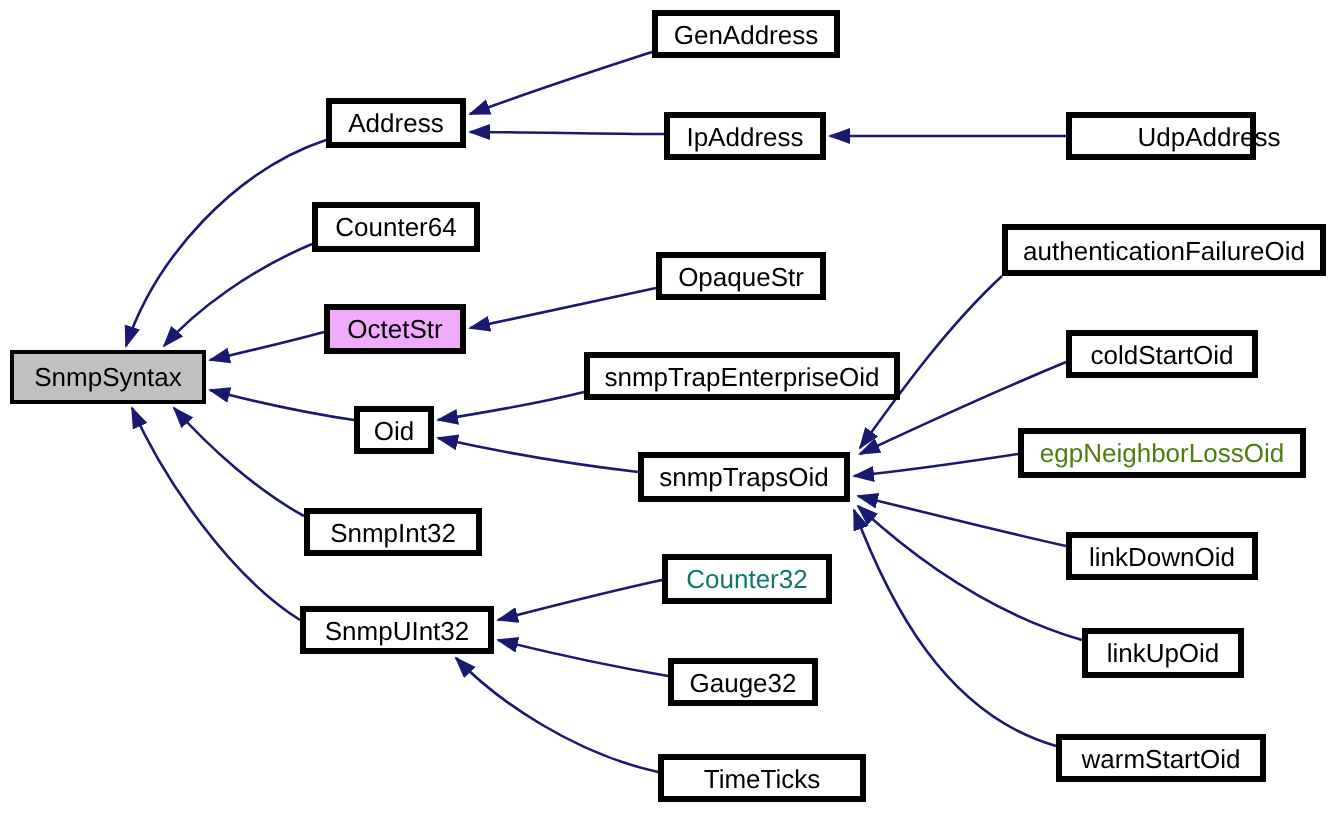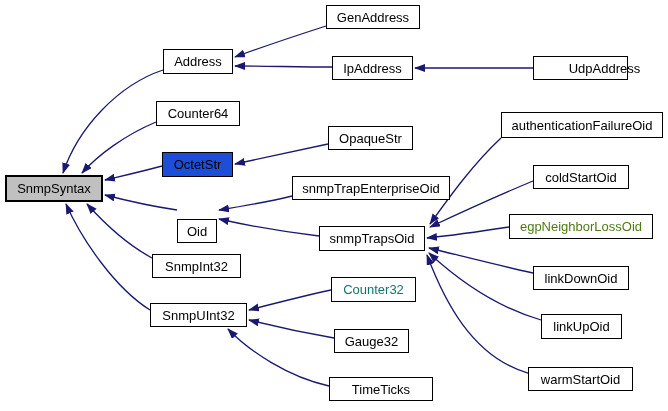--- a/index.html
+++ b/index.html
@@ -18,21 +18,21 @@
     position: absolute; left: 0; top: 0;
     width: 668px; height: 411px;
   }
   #node-layer {
     position: absolute; left: 0; top: 0;
     width: 668px; height: 411px;
   }
   .node {
     position: absolute;
     box-sizing: border-box;
-    border: 1px solid #fca5a5;
+    border: 3px solid #fca5a5;
     background: #ffffff;
     display: flex;
     align-items: center;
     justify-content: center;
     font-size: 13px;
     color: #000000;
     white-space: nowrap;
     cursor: pointer;
   }
   .node.highlighted {
@@ -77,24 +77,24 @@
   <div id="node-layer">
       <div class="node highlighted" style="left: 5px; top: 175px; width: 98px; height: 27px; background: rgb(192, 192, 192); border-color: rgb(0, 0, 0); color: rgb(0, 0, 0);">
         <span>SnmpSyntax</span>
       </div>
       <div class="node" style="left: 163px; top: 49px; width: 70px; height: 25px; background: rgb(255, 255, 255); border-color: rgb(0, 0, 0); color: rgb(0, 0, 0);">
         <span>Address</span>
       </div>
       <div class="node" style="left: 156px; top: 101px; width: 84px; height: 25px; background: rgb(255, 255, 255); border-color: rgb(0, 0, 0); color: rgb(0, 0, 0);">
         <span>Counter64</span>
       </div>
-      <div class="node" style="left: 162px; top: 152px; width: 71px; height: 25px; background: #1d4ed8; border-color: rgb(0, 0, 0); color: rgb(0, 0, 0);">
+      <div class="node" style="left: 162px; top: 152px; width: 71px; height: 25px; background: #f0abfc; border-color: rgb(0, 0, 0); color: rgb(0, 0, 0);">
         <span>OctetStr</span>
       </div>
-      <div class="node" style="left: 177px; top: 203px; width: 40px; height: 24px; background: rgb(255, 255, 255); border-color: rgb(0, 0, 0); color: rgb(0, 0, 0); margin-top: 16px;">
+      <div class="node" style="left: 177px; top: 203px; width: 40px; height: 24px; background: rgb(255, 255, 255); border-color: rgb(0, 0, 0); color: rgb(0, 0, 0);">
         <span>Oid</span>
       </div>
       <div class="node" style="left: 152px; top: 254px; width: 89px; height: 24px; background: rgb(255, 255, 255); border-color: rgb(0, 0, 0); color: rgb(0, 0, 0);">
         <span>SnmpInt32</span>
       </div>
       <div class="node" style="left: 150px; top: 303px; width: 97px; height: 24px; background: rgb(255, 255, 255); border-color: rgb(0, 0, 0); color: rgb(0, 0, 0);">
         <span>SnmpUInt32</span>
       </div>
       <div class="node" style="left: 326px; top: 5px; width: 94px; height: 24px; background: rgb(255, 255, 255); border-color: rgb(0, 0, 0); color: rgb(0, 0, 0);">
         <span>GenAddress</span>

